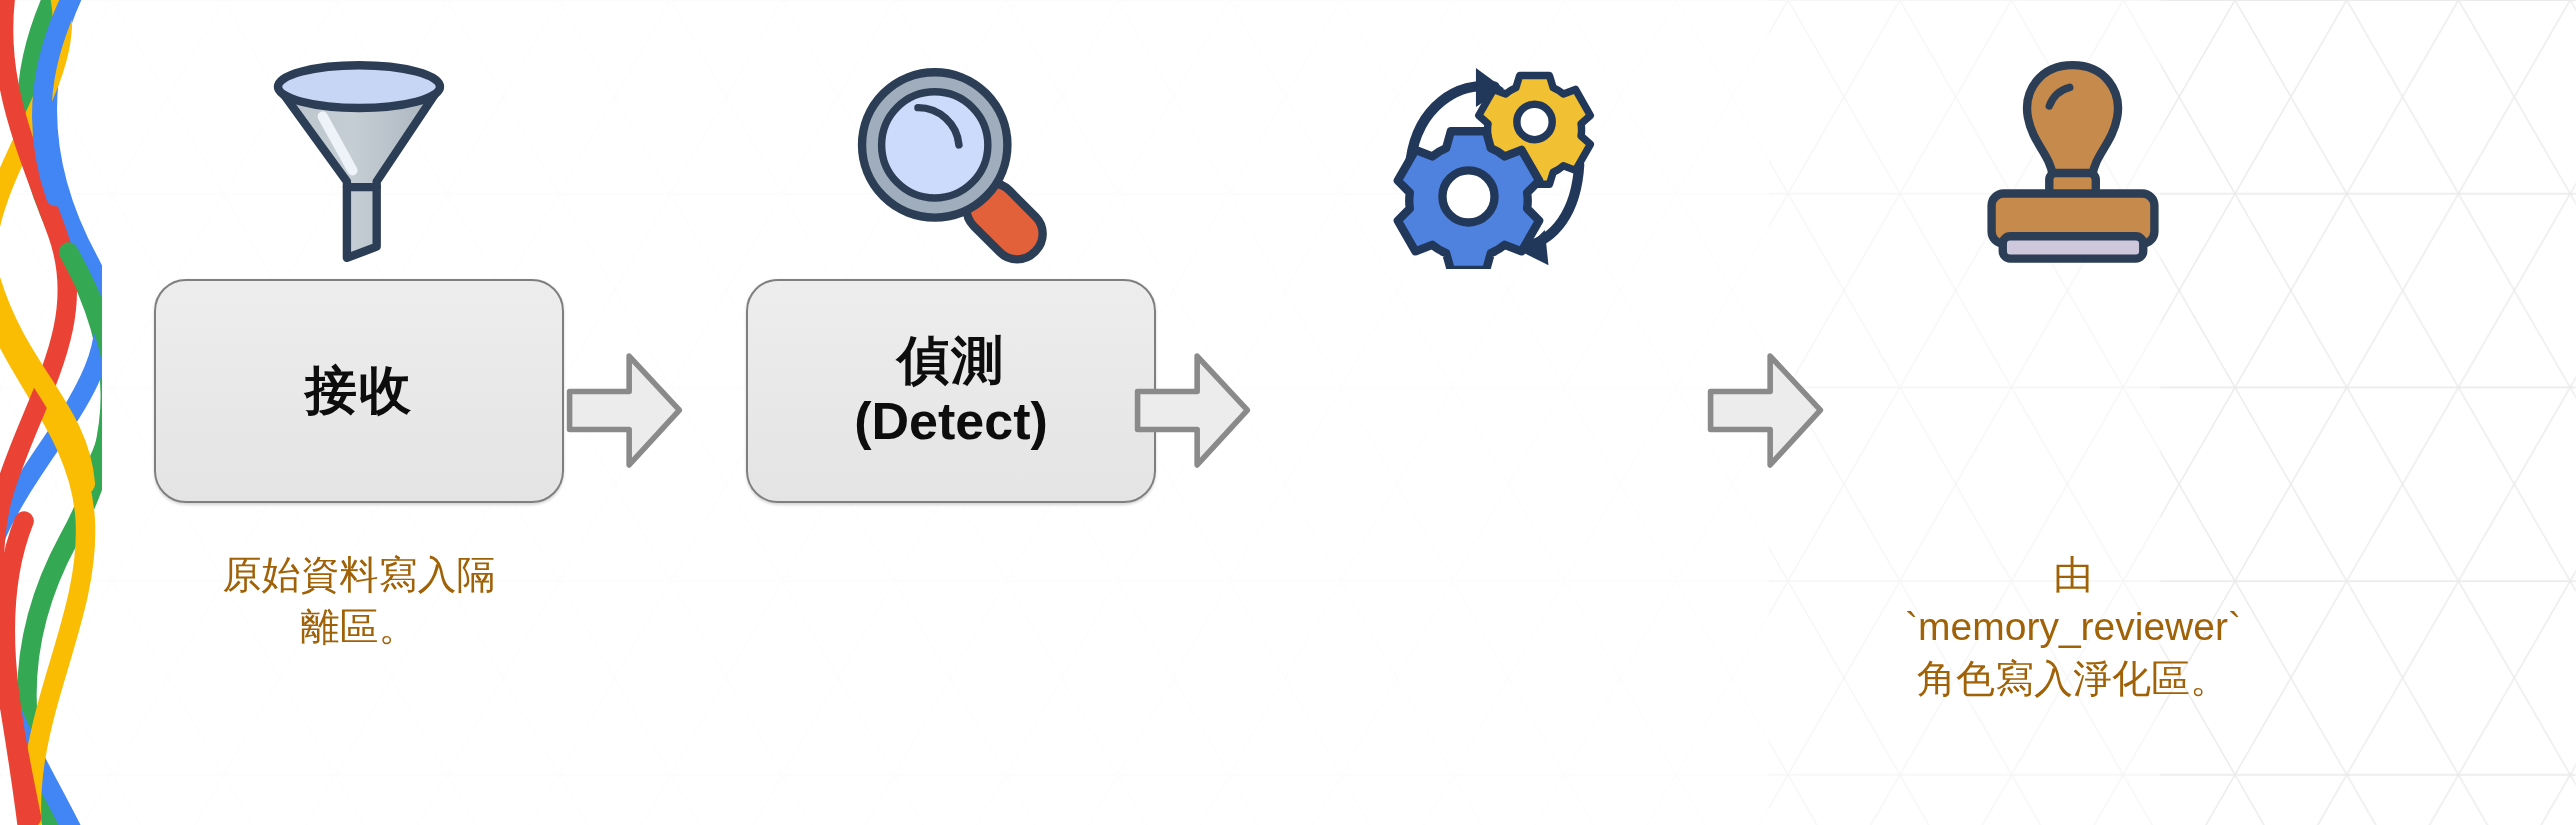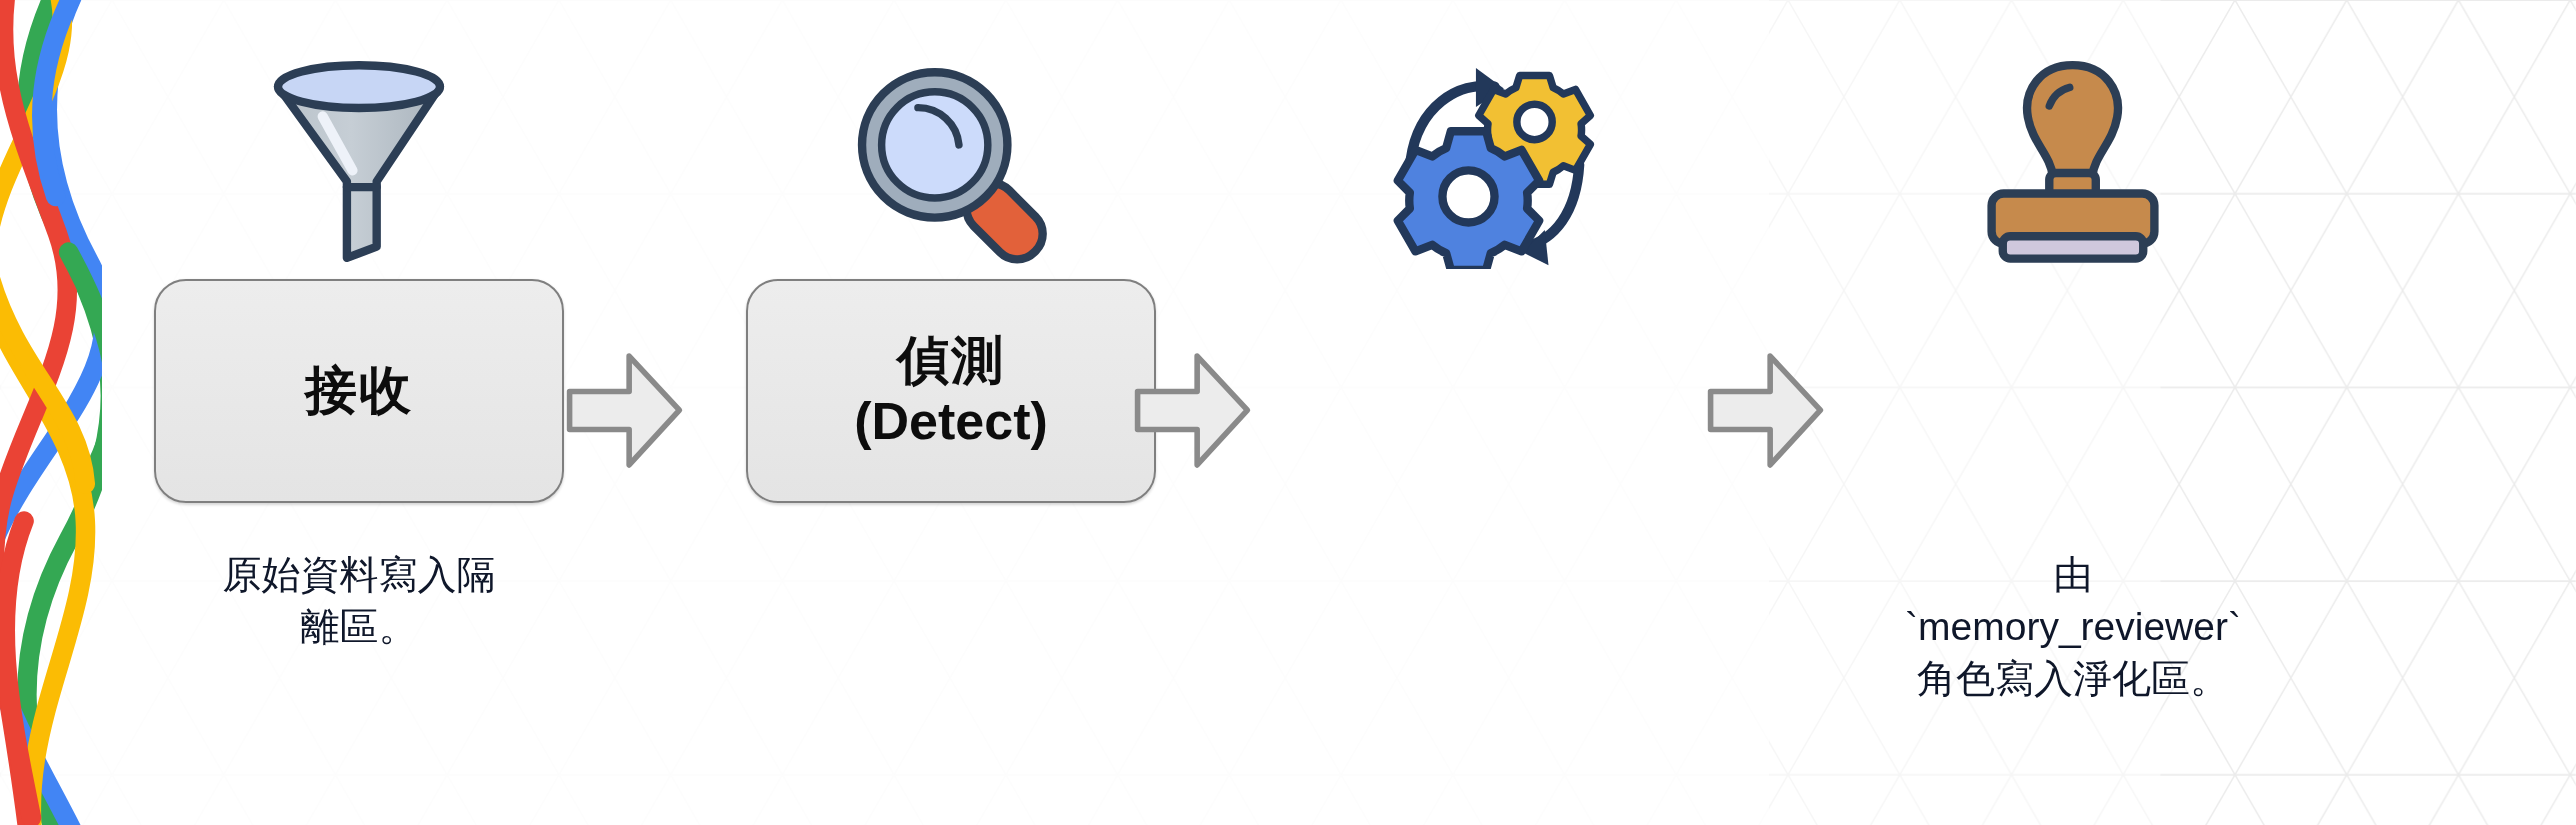--- a/index.html
+++ b/index.html
@@ -97,21 +97,21 @@
 
   .step-caption {
     position: absolute;
     left: 0;
     top: 549px;
     width: 438px;
     text-align: center;
     font-size: 39px;
     line-height: 1.33;
     font-weight: normal;
-    color: #0f172a;
+    color: #a16207;
     white-space: pre-line;
   }
 
   
   .connector {
     position: absolute;
     top: 343px;
     width: 121px;
     height: 135px;
   }

